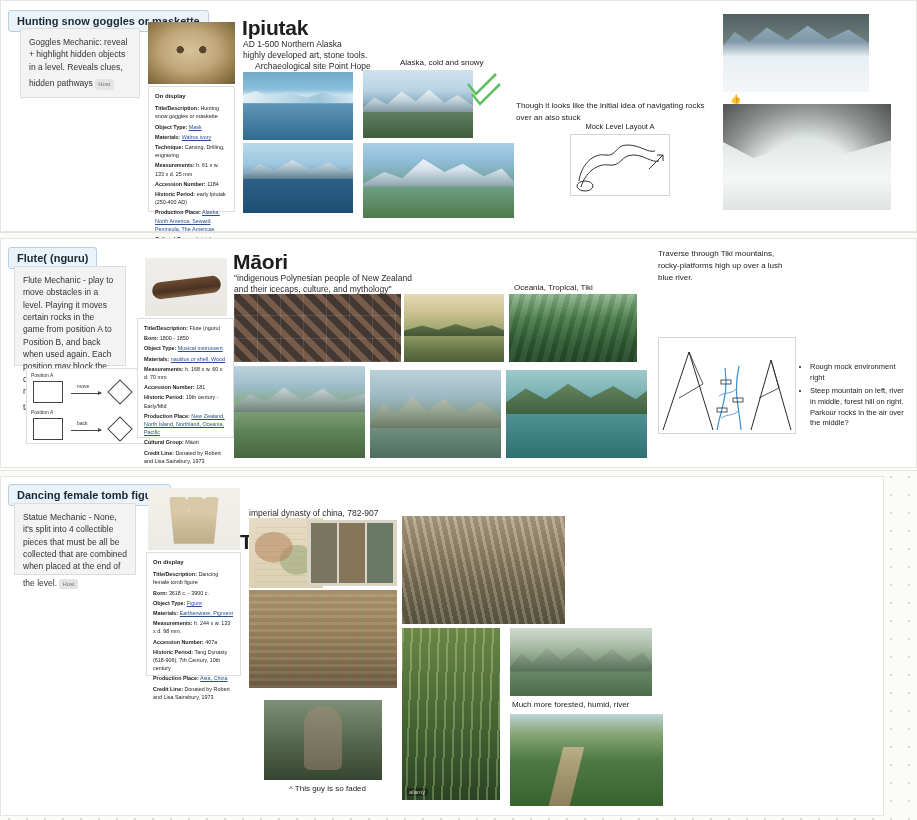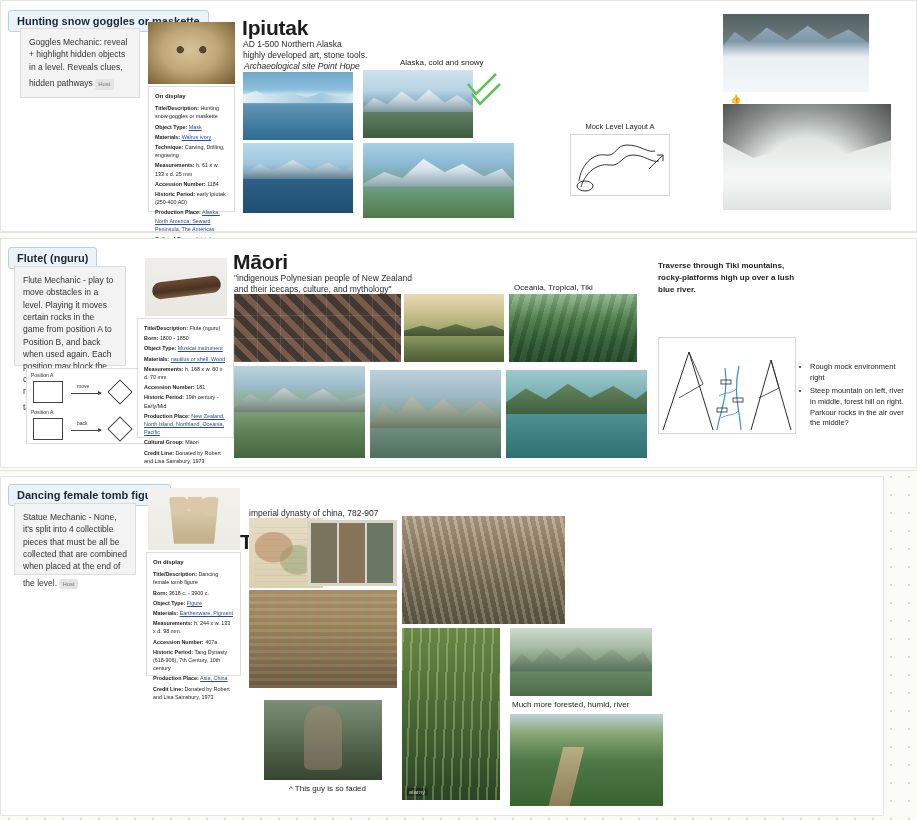--- a/index.html
+++ b/index.html
@@ -369,34 +369,35 @@
     <div class="row"><b>Accession Number:</b> <span>1184</span></div>
     <div class="row"><b>Historic Period:</b> <span>early Ipiutak (250-400 AD)</span></div>
     <div class="row"><b>Production Place:</b> <a href="#">Alaska, North America, Seward Peninsula, The Americas</a></div>
     <div class="row"><b>Cultural Group:</b> <span>Ipiutak</span></div>
     <div class="row"><b>Credit Line:</b> <span>Purchased with support from Robert and Lisa Sainsbury, 1998</span></div>
   </div>
 
   <div class="bigtitle" style="left:242px; top:16px;">Ipiutak</div>
   <div class="subtitle" style="left:243px; top:38px;">AD 1-500 Northern Alaska</div>
   <div class="subtitle" style="left:243px; top:49px;">highly developed art, stone tools.</div>
-  <div class="subtitle" style="left:244px; top:60px;font-style:italic;">Archaeological site Point Hope</div>
+  <div class="subtitle" style="left:255px; top:60px;">Archaeological site Point Hope</div>
 
   <div class="ph glacier" style="left:243px; top:72px; width:110px; height:68px;"></div>
   <div class="ph mountain-lake" style="left:243px; top:143px; width:110px; height:70px;"></div>
 
   <div class="caption" style="left:400px; top:58px;">Alaska, cold and snowy</div>
   <div class="ph alaska-range" style="left:363px; top:70px; width:110px; height:68px;"></div>
   <div class="ph denali" style="left:363px; top:143px; width:151px; height:75px;"></div>
 
   <svg class="hand-green" style="left:466px; top:72px;" width="36" height="36" viewBox="0 0 36 36">
     <path d="M2 12 L10 22 L30 2" stroke="#5cc15c" stroke-width="2.5" fill="none"></path>
     <path d="M6 22 L14 32 L34 12" stroke="#5cc15c" stroke-width="2.5" fill="none"></path>
   </svg>
 
+  <div class="plaintext" style="left:516px; top:100px; width:203px;">Though it looks like the initial idea of navigating rocks over an also stuck</div>
 
   <div class="sketch-label" style="left:570px; top:122px; width:100px;">Mock Level Layout A</div>
   <div class="sketch" style="left:570px; top:134px; width:100px; height:62px;">
     <svg width="100" height="62" viewBox="0 0 100 62">
       <path d="M8 46 C10 30, 22 18, 34 20 C46 22, 44 10, 56 10 C70 10, 76 18, 84 16" stroke="#333" stroke-width="1" fill="none"></path>
       <path d="M10 52 C14 38, 26 28, 38 30 C50 32, 50 20, 62 20 C74 20, 80 28, 88 26" stroke="#333" stroke-width="1" fill="none"></path>
       <ellipse cx="14" cy="51" rx="8" ry="5" stroke="#333" stroke-width="1" fill="none"></ellipse>
       <path d="M78 34 L92 20" stroke="#333" stroke-width="1" fill="none"></path>
       <path d="M86 20 L92 20 L92 26" stroke="#333" stroke-width="1" fill="none"></path>
     </svg>
@@ -453,21 +454,21 @@
   <div class="ph maori-grid" style="left:234px; top:294px; width:167px; height:68px;"></div>
   <div class="ph nz-sunset" style="left:404px; top:294px; width:100px; height:68px;"></div>
 
   <div class="caption" style="left:514px; top:283px;">Oceania, Tropical, Tiki</div>
   <div class="ph forest-green" style="left:509px; top:294px; width:128px; height:68px;"></div>
 
   <div class="ph nz-valley" style="left:234px; top:366px; width:131px; height:92px;"></div>
   <div class="ph limestone" style="left:370px; top:370px; width:131px; height:88px;"></div>
   <div class="ph teal-river" style="left:506px; top:370px; width:141px; height:88px;"></div>
 
-  <div class="plaintext" style="left:658px; top:260px; width:140px;font-weight:bold;">Traverse through Tiki mountains, rocky-platforms high up over a lush blue river.</div>
+  <div class="plaintext" style="left:658px; top:248px; width:140px;">Traverse through Tiki mountains, rocky-platforms high up over a lush blue river.</div>
 
   <div class="sketch" style="left:658px; top:337px; width:138px; height:97px;">
     <svg width="138" height="97" viewBox="0 0 138 97">
       <path d="M4 92 L30 14 L54 92" stroke="#2b2b2b" stroke-width="1" fill="none"></path>
       <path d="M30 14 L44 46 L20 60" stroke="#2b2b2b" stroke-width="0.8" fill="none"></path>
       <path d="M92 92 L112 22 L132 92" stroke="#2b2b2b" stroke-width="1" fill="none"></path>
       <path d="M112 22 L120 50 L100 60" stroke="#2b2b2b" stroke-width="0.8" fill="none"></path>
       <path d="M58 92 C62 70, 70 56, 66 30" stroke="#3a8fd0" stroke-width="1.2" fill="none"></path>
       <path d="M82 92 C80 68, 74 54, 80 28" stroke="#3a8fd0" stroke-width="1.2" fill="none"></path>
       <path d="M62 80 C68 76, 76 78, 80 72" stroke="#3a8fd0" stroke-width="0.8" fill="none"></path>

